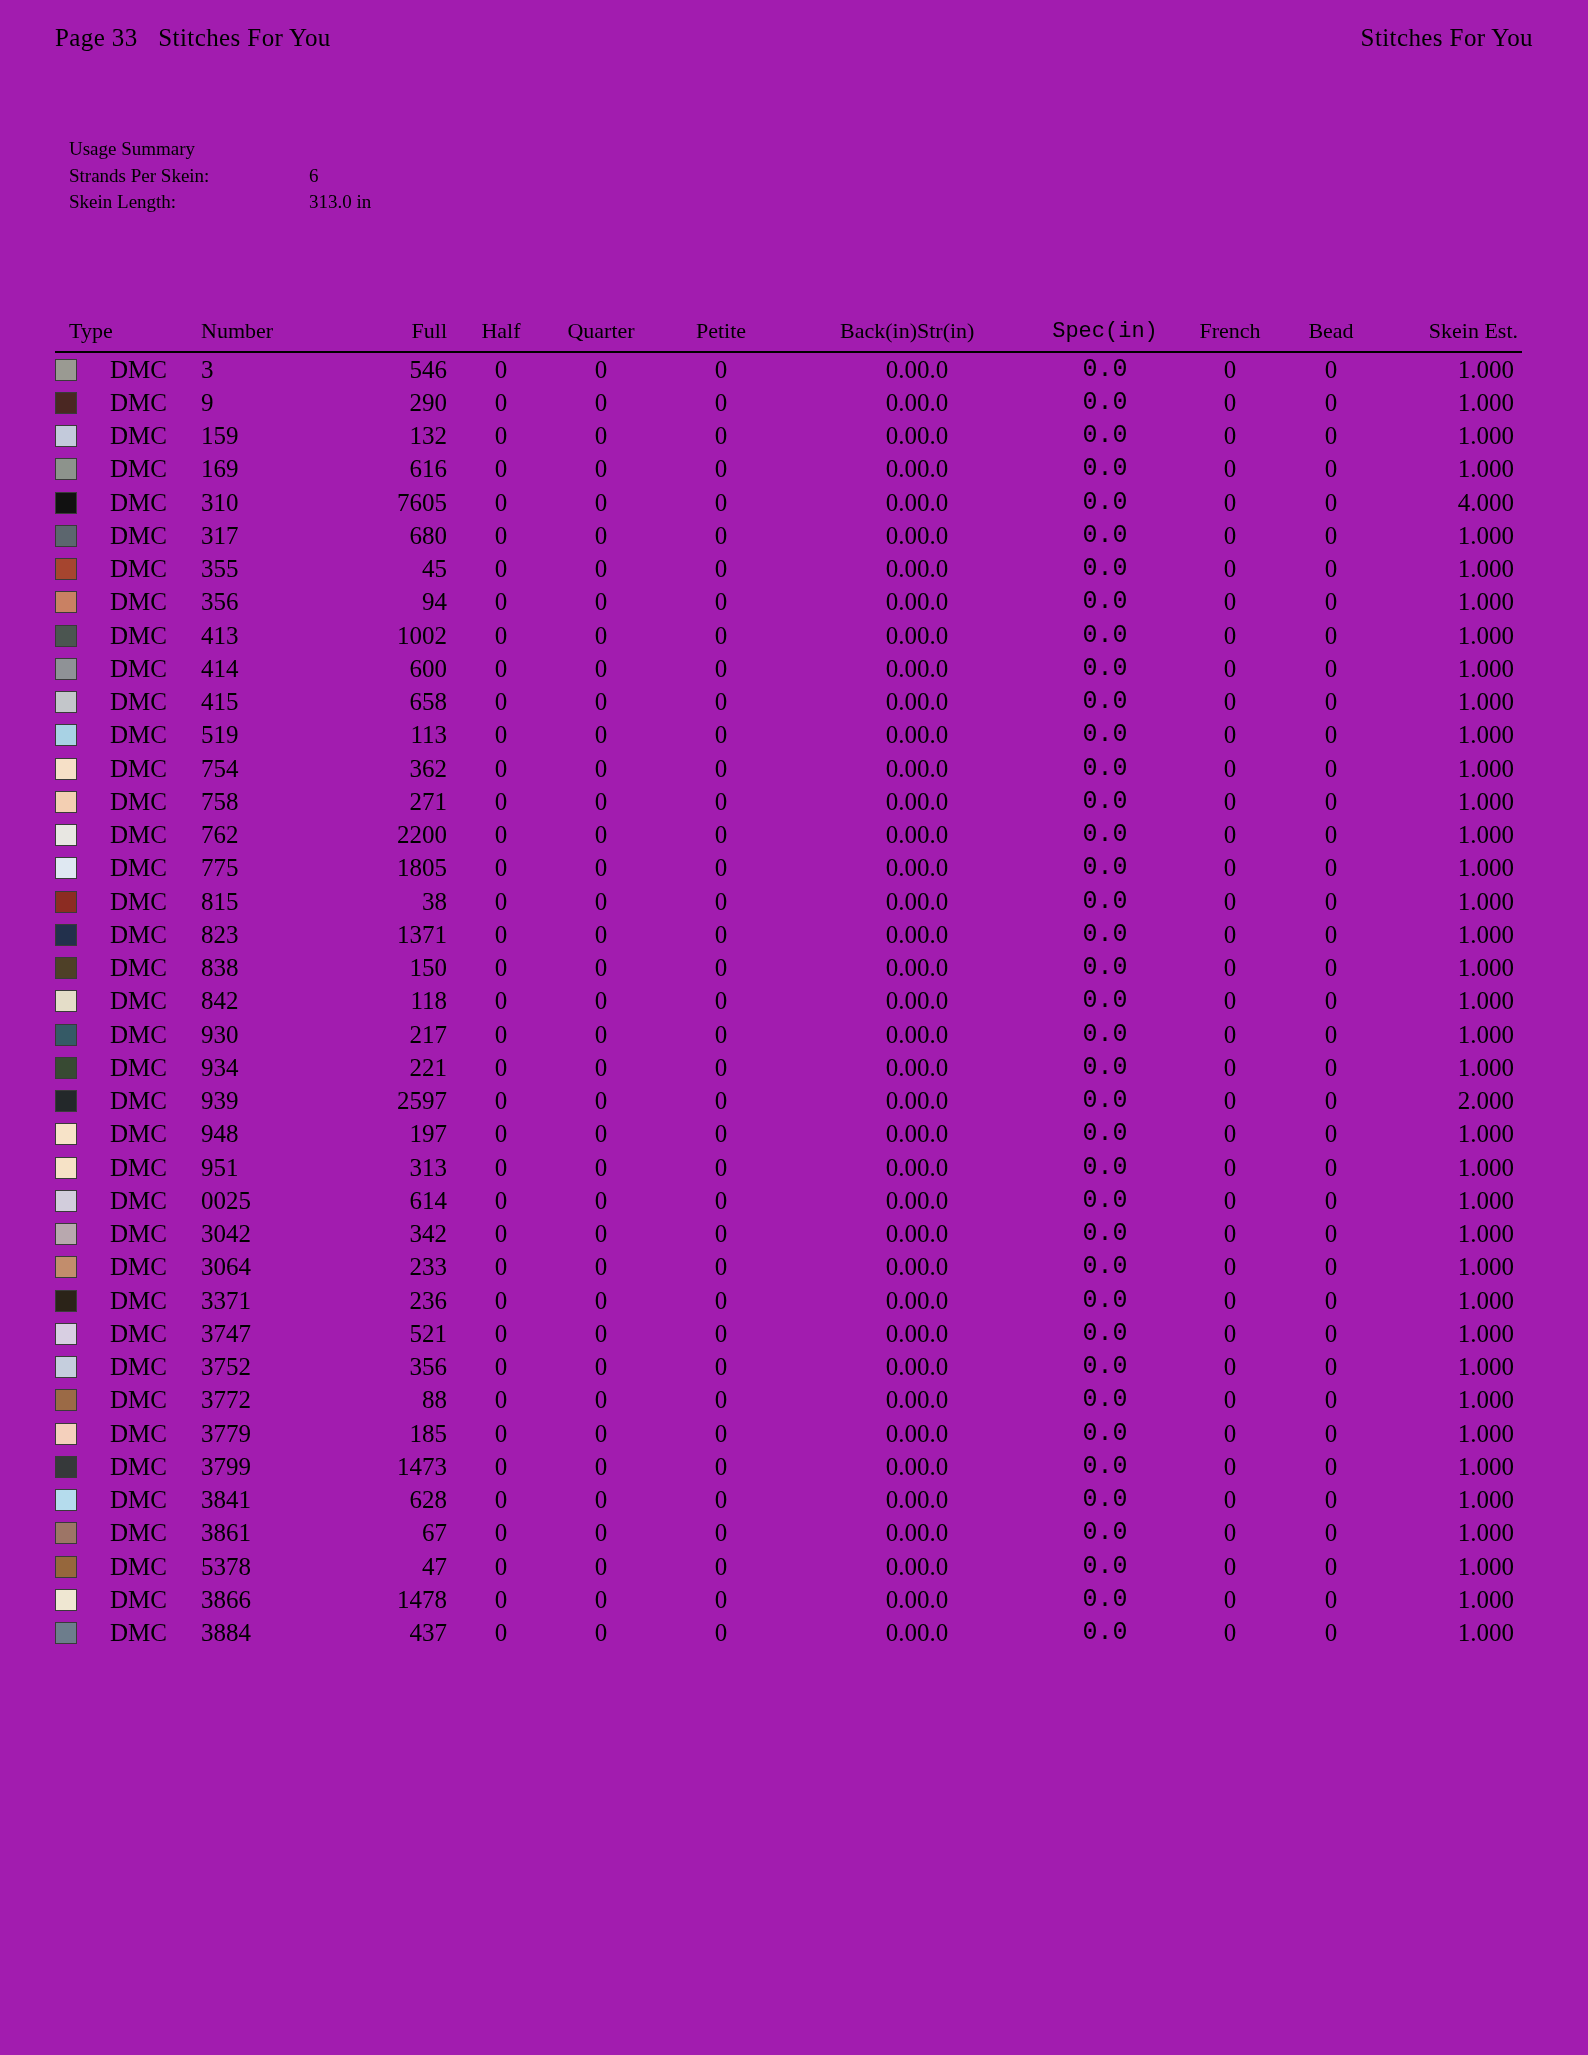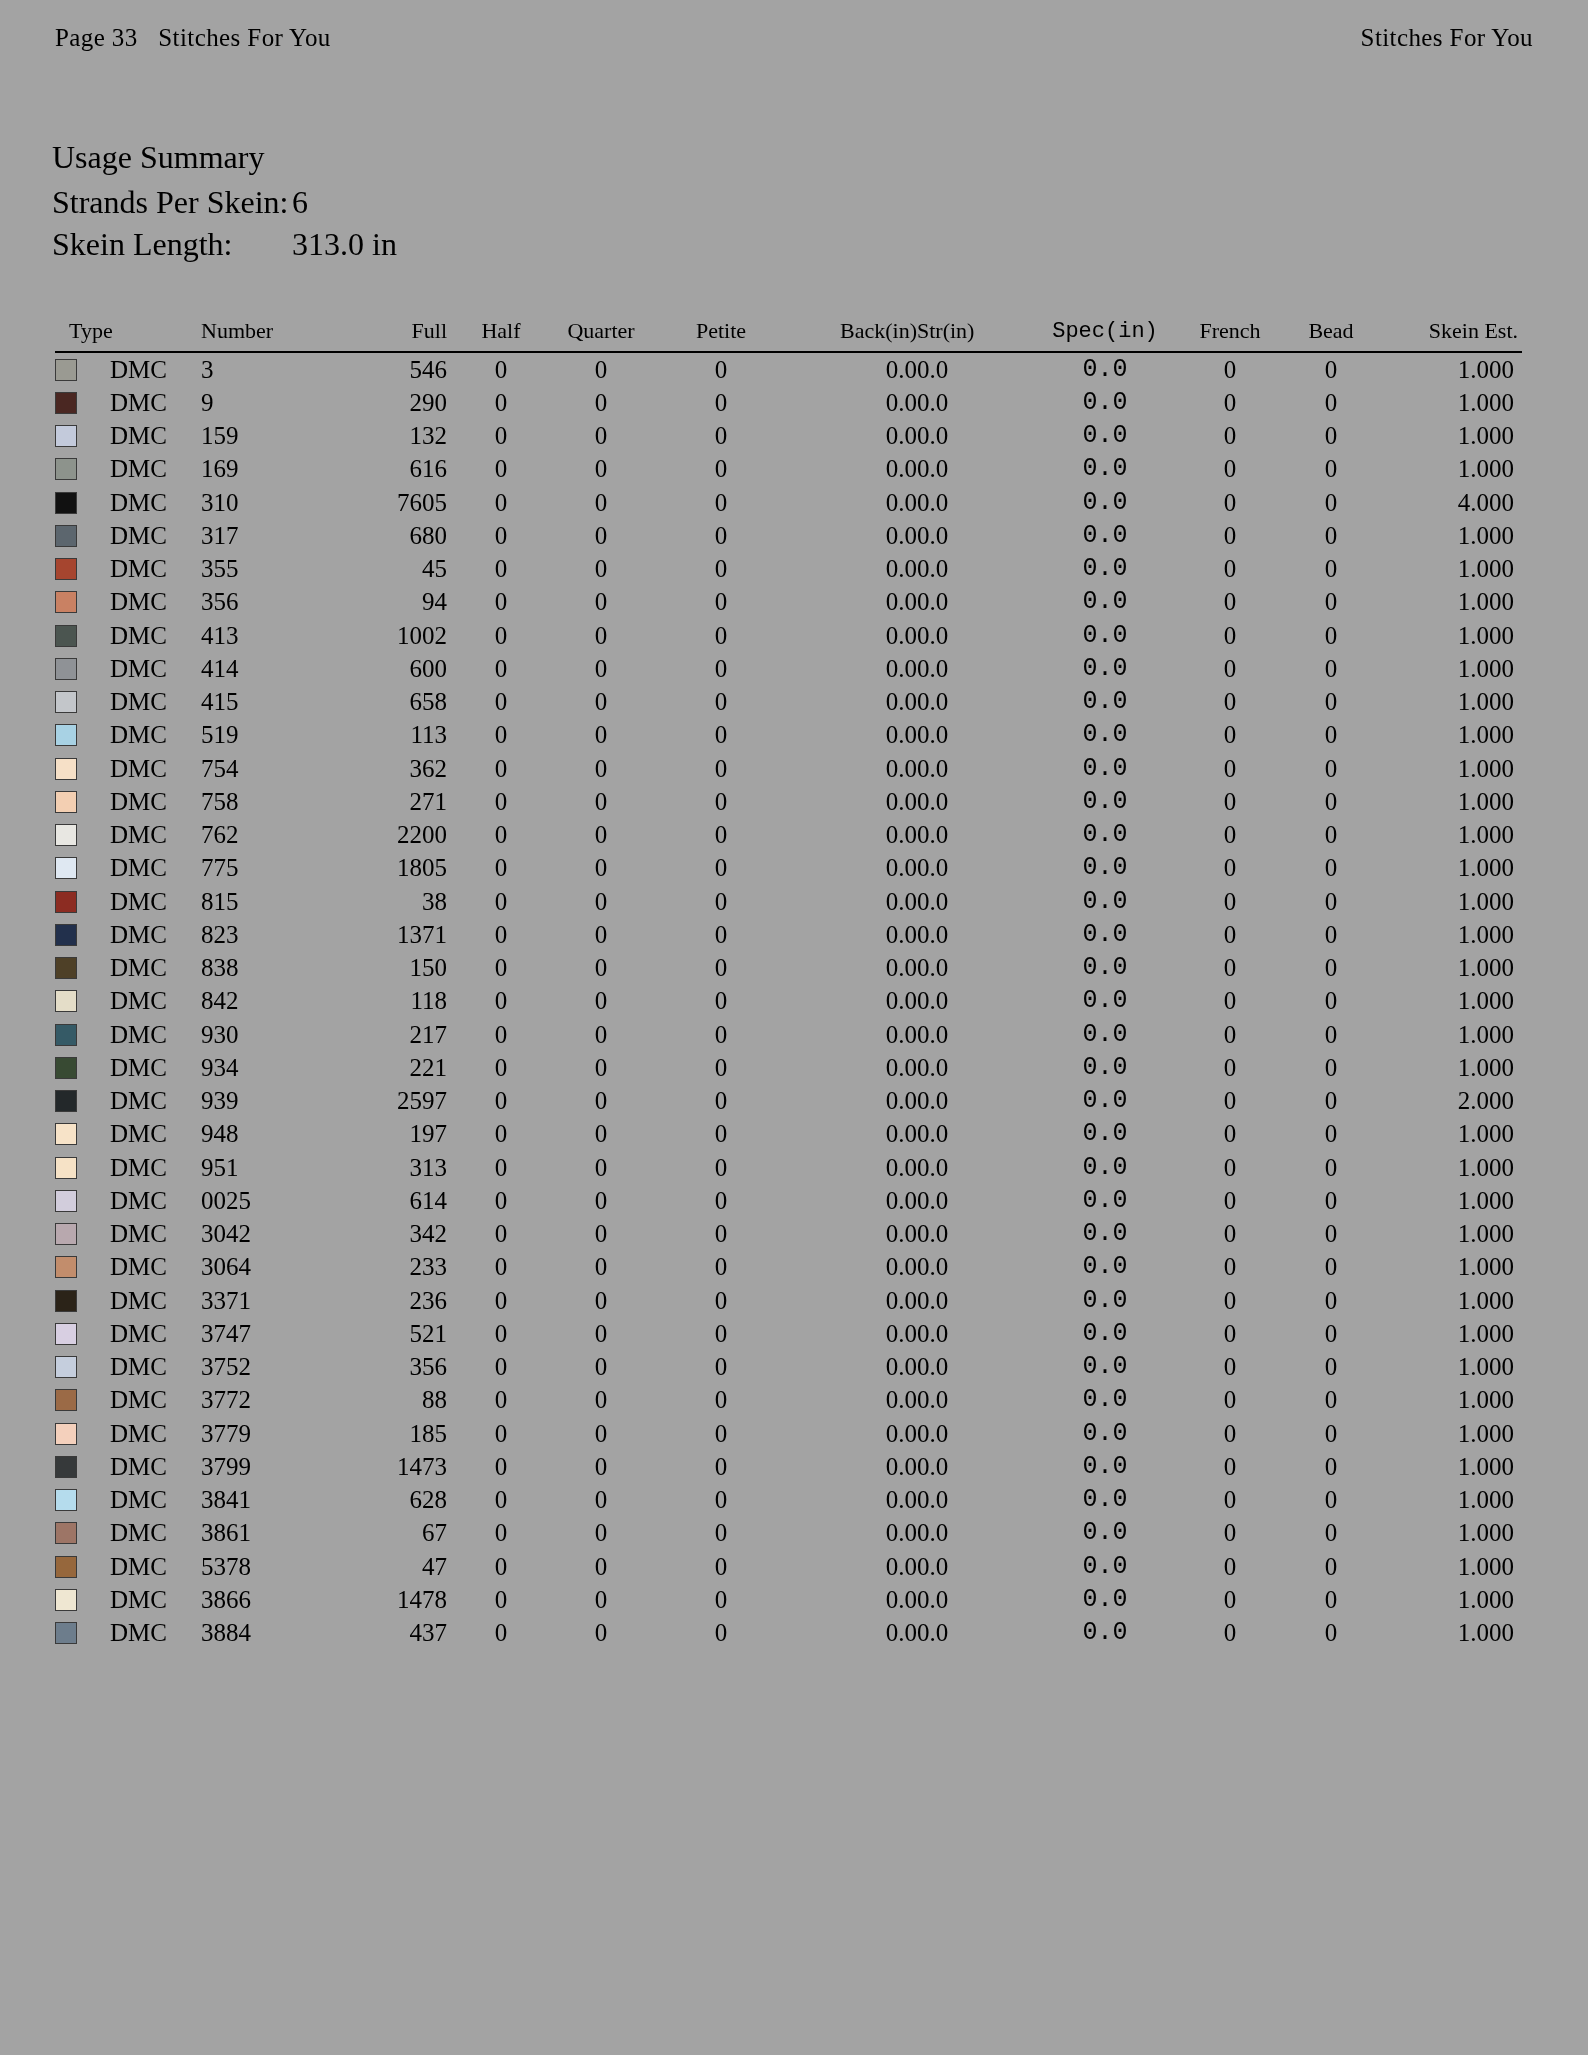--- a/index.html
+++ b/index.html
@@ -13,43 +13,43 @@
     font-family: "Liberation Serif", serif;
     color: #000000;
     position: relative;
     overflow: hidden;
   }
   .page {
     position: absolute;
     left: 0; top: 0;
     width: 1588px;
     height: 2055px;
-    background: #a3a3a3;
+    background: #a21caf;
   }
   .header {
     position: absolute;
     top: 24px;
     left: 55px;
     right: 55px;
     display: flex;
     justify-content: space-between;
     align-items: baseline;
     font-size: 25px;
     letter-spacing: 0.4px;
   }
   .header .left, .header .right {
     white-space: nowrap;
   }
   .header .left .pg { margin-right: 14px; }
 
   .summary {
     position: absolute;
     top: 136px;
-    left: 52px;
-    font-size: 32px;
+    left: 69px;
+    font-size: 19px;
     line-height: 1.33;
   }
   .summary .srow {
     display: flex;
   }
   .summary .slabel {
     width: 240px;
     white-space: nowrap;
   }
   .summary .sval {

